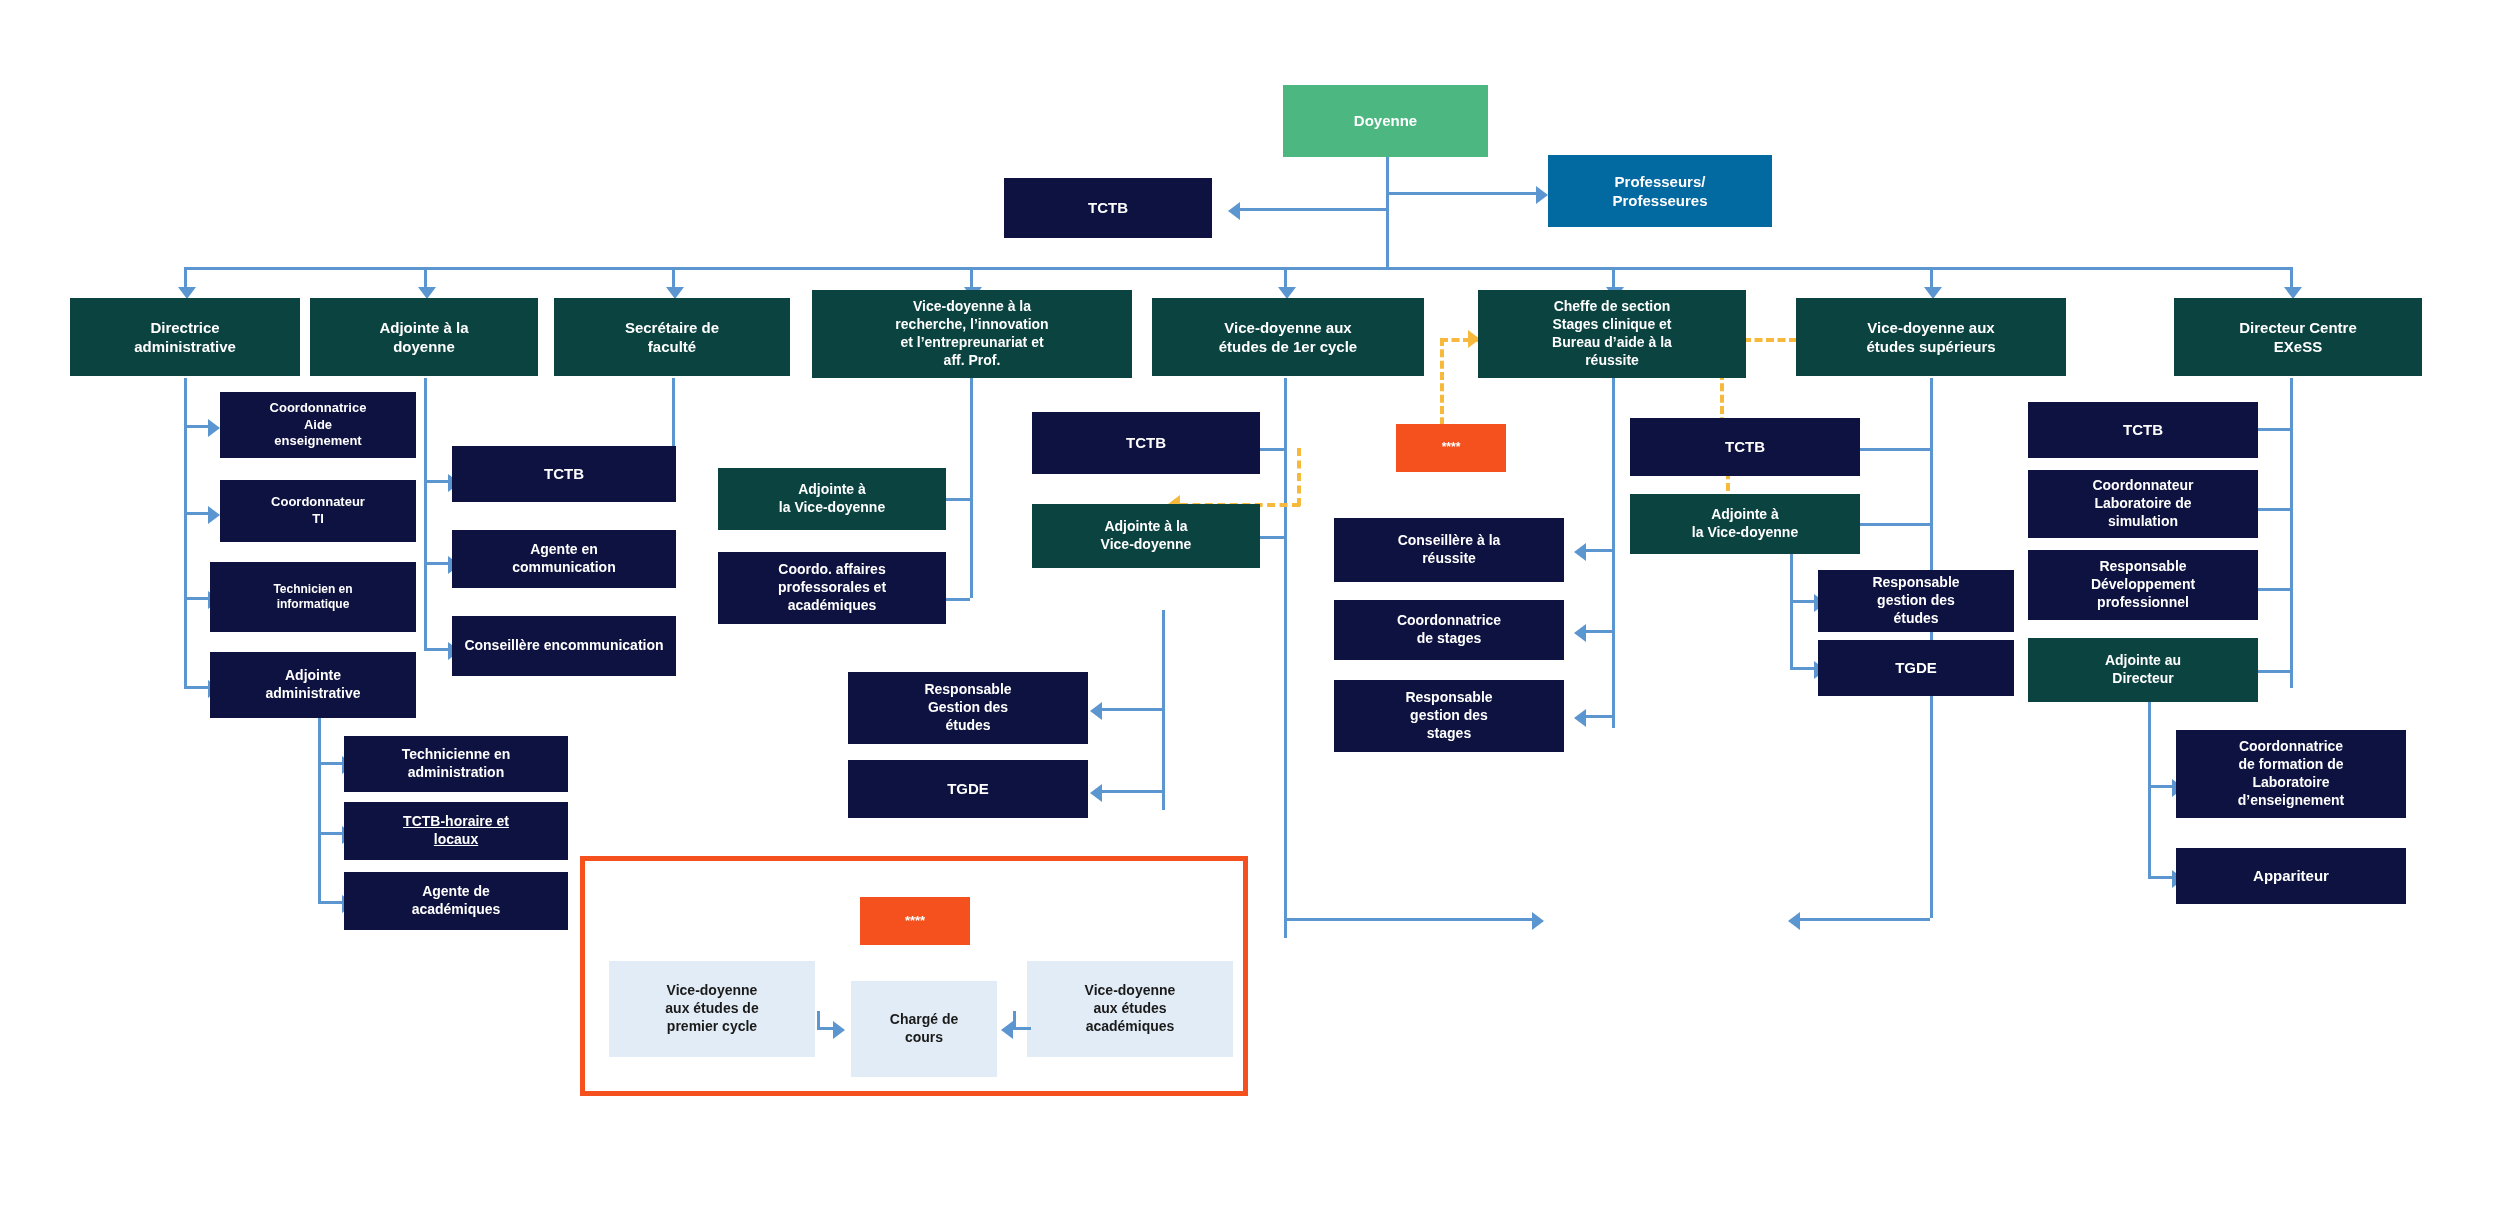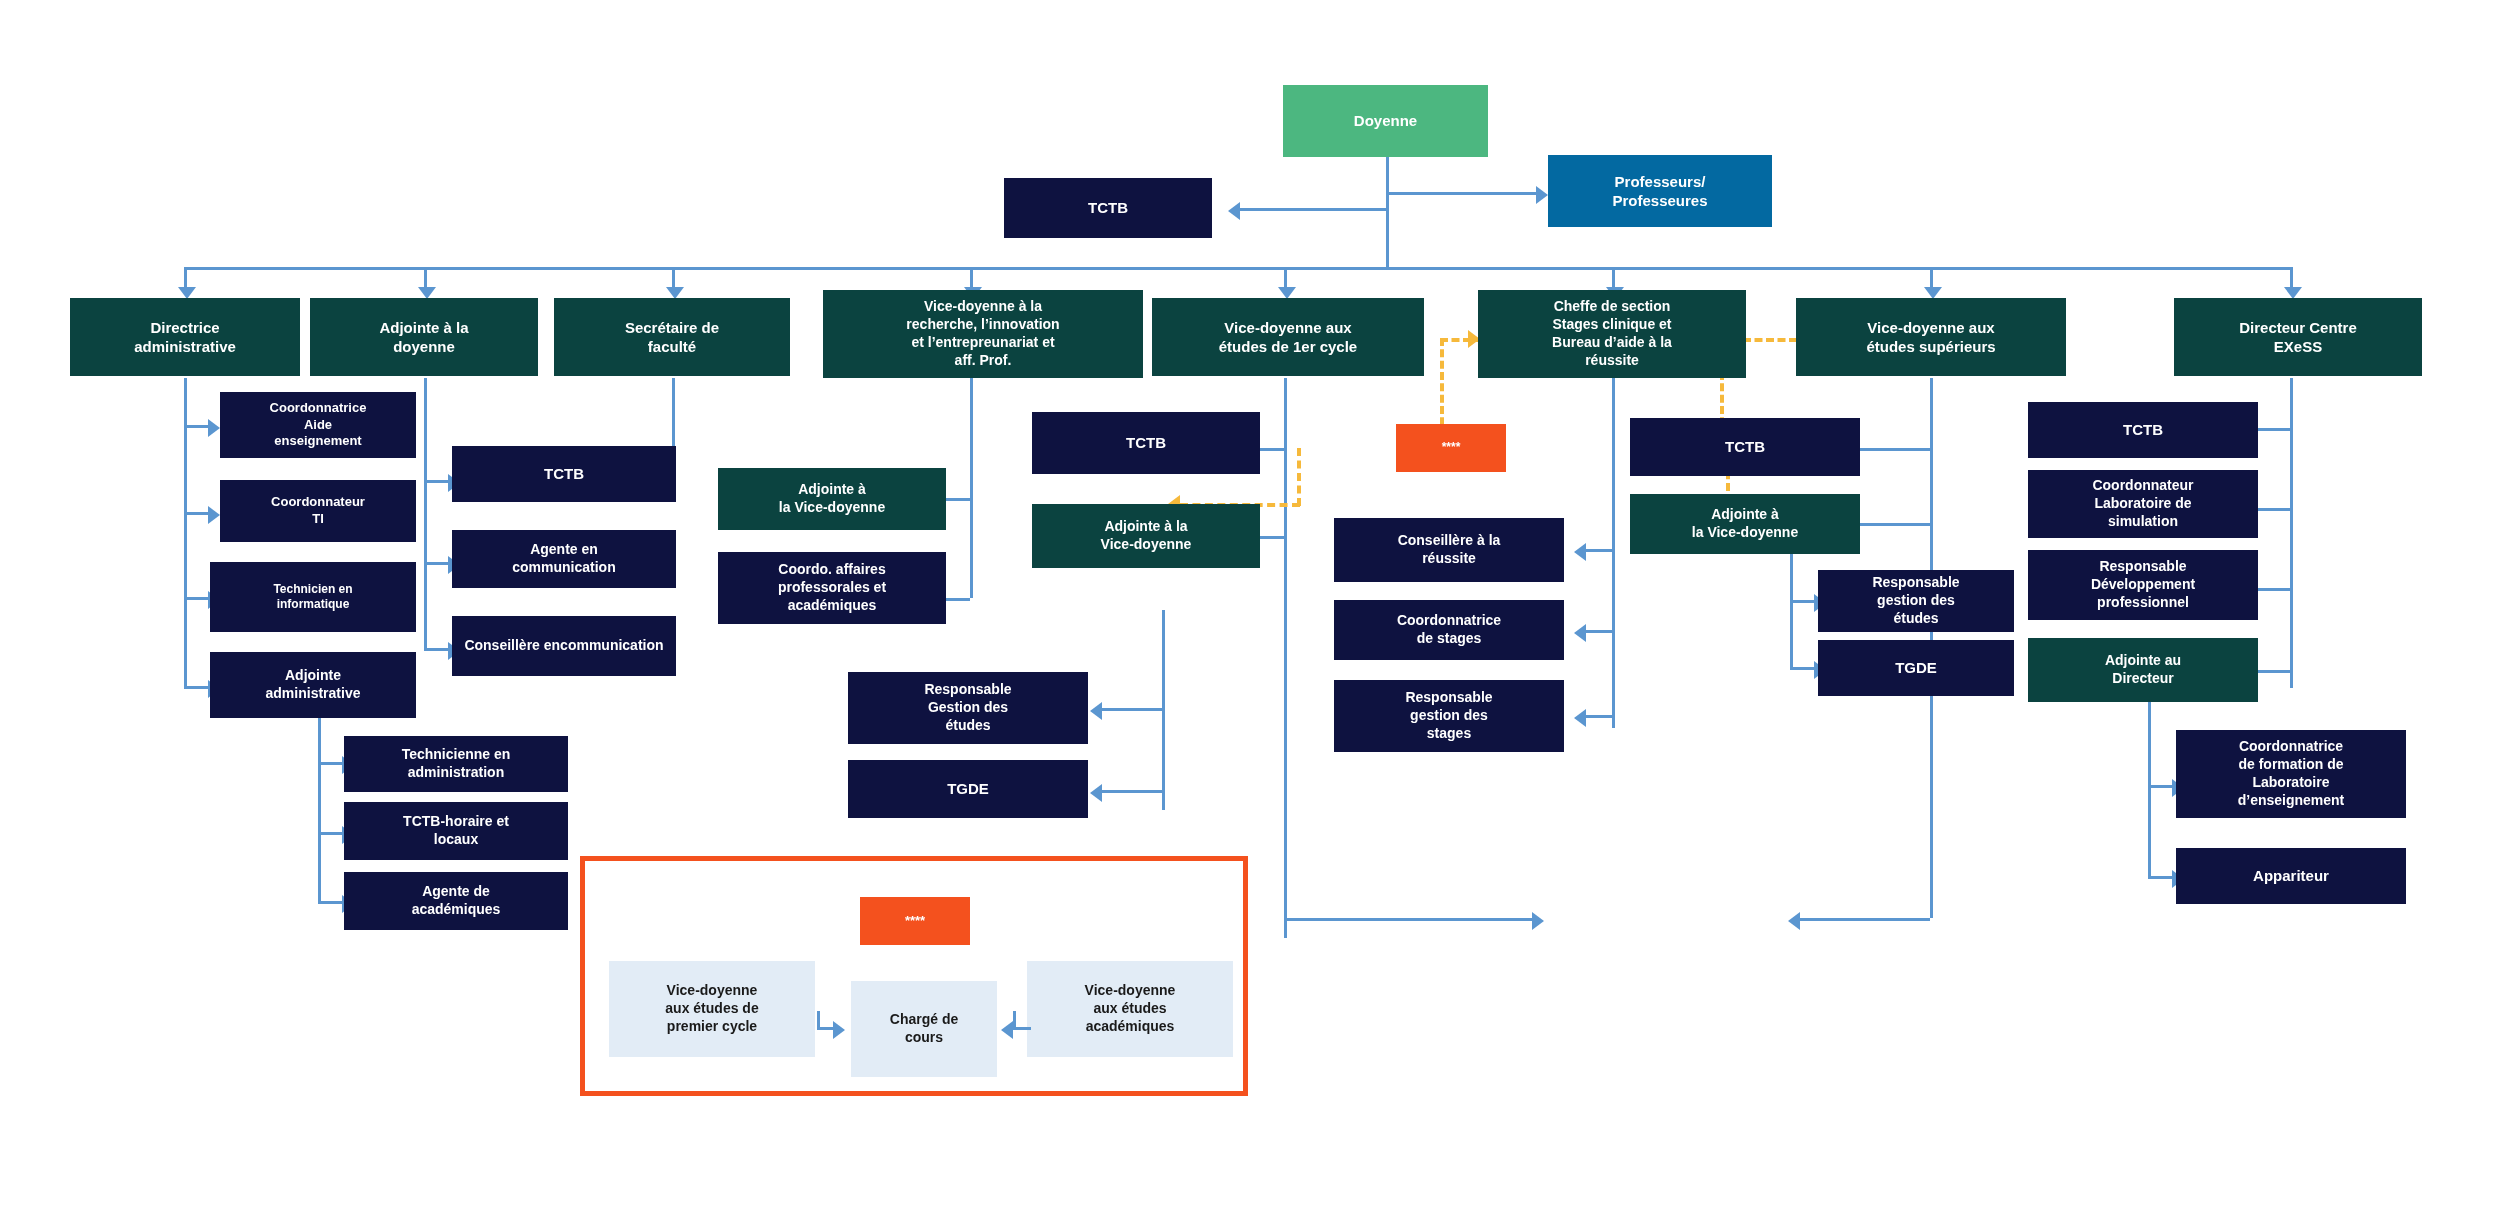--- a/index.html
+++ b/index.html
@@ -207,21 +207,21 @@
     <span>administrative</span>
   </div>
   <div class="node teal" style="left:310px;top:298px;width:228px;height:78px;font-size:15px;flex-direction:column;">
     <span>Adjointe à la</span>
     <span>doyenne</span>
   </div>
   <div class="node teal" style="left:554px;top:298px;width:236px;height:78px;font-size:15px;flex-direction:column;">
     <span>Secrétaire de</span>
     <span>faculté</span>
   </div>
-  <div class="node teal" style="left:812px;top:290px;width:320px;height:88px;font-size:14px;flex-direction:column;margin-left:11px;">
+  <div class="node teal" style="left:812px;top:290px;width:320px;height:88px;font-size:14px;flex-direction:column;">
     <span>Vice-doyenne à la</span>
     <span>recherche, l’innovation</span>
     <span>et l’entrepreunariat et</span>
     <span>aff. Prof.</span>
   </div>
   <div class="node teal" style="left:1152px;top:298px;width:272px;height:78px;font-size:15px;flex-direction:column;">
     <span>Vice-doyenne aux</span>
     <span>études de 1er cycle</span>
   </div>
   <div class="node teal" style="left:1478px;top:290px;width:268px;height:88px;font-size:14px;flex-direction:column;">
@@ -254,21 +254,21 @@
   </div>
   <div class="node navy" style="left:210px;top:652px;width:206px;height:66px;font-size:14px;flex-direction:column;justify-content:center;">
     <span>Adjointe</span>
     <span>administrative</span>
   </div>
 
   <div class="node navy" style="left:344px;top:736px;width:224px;height:56px;font-size:14px;flex-direction:column;">
     <span>Technicienne en</span>
     <span>administration</span>
   </div>
-  <div class="node navy" style="left:344px;top:802px;width:224px;height:58px;font-size:14px;flex-direction:column;">
+  <div class="node navy" style="left:344px;top:802px;width:224px;height:58px;font-size:14px;flex-direction:column;text-decoration:underline;">
     <span>TCTB-horaire et</span>
     <span>locaux</span>
   </div>
   <div class="node navy" style="left:344px;top:872px;width:224px;height:58px;font-size:14px;flex-direction:column;">
     <span>Agente de</span>
     <span>académiques</span>
   </div>
 
   <div class="node navy" style="left:452px;top:446px;width:224px;height:56px;font-size:15px;flex-direction:column;">
     <span>TCTB</span>

